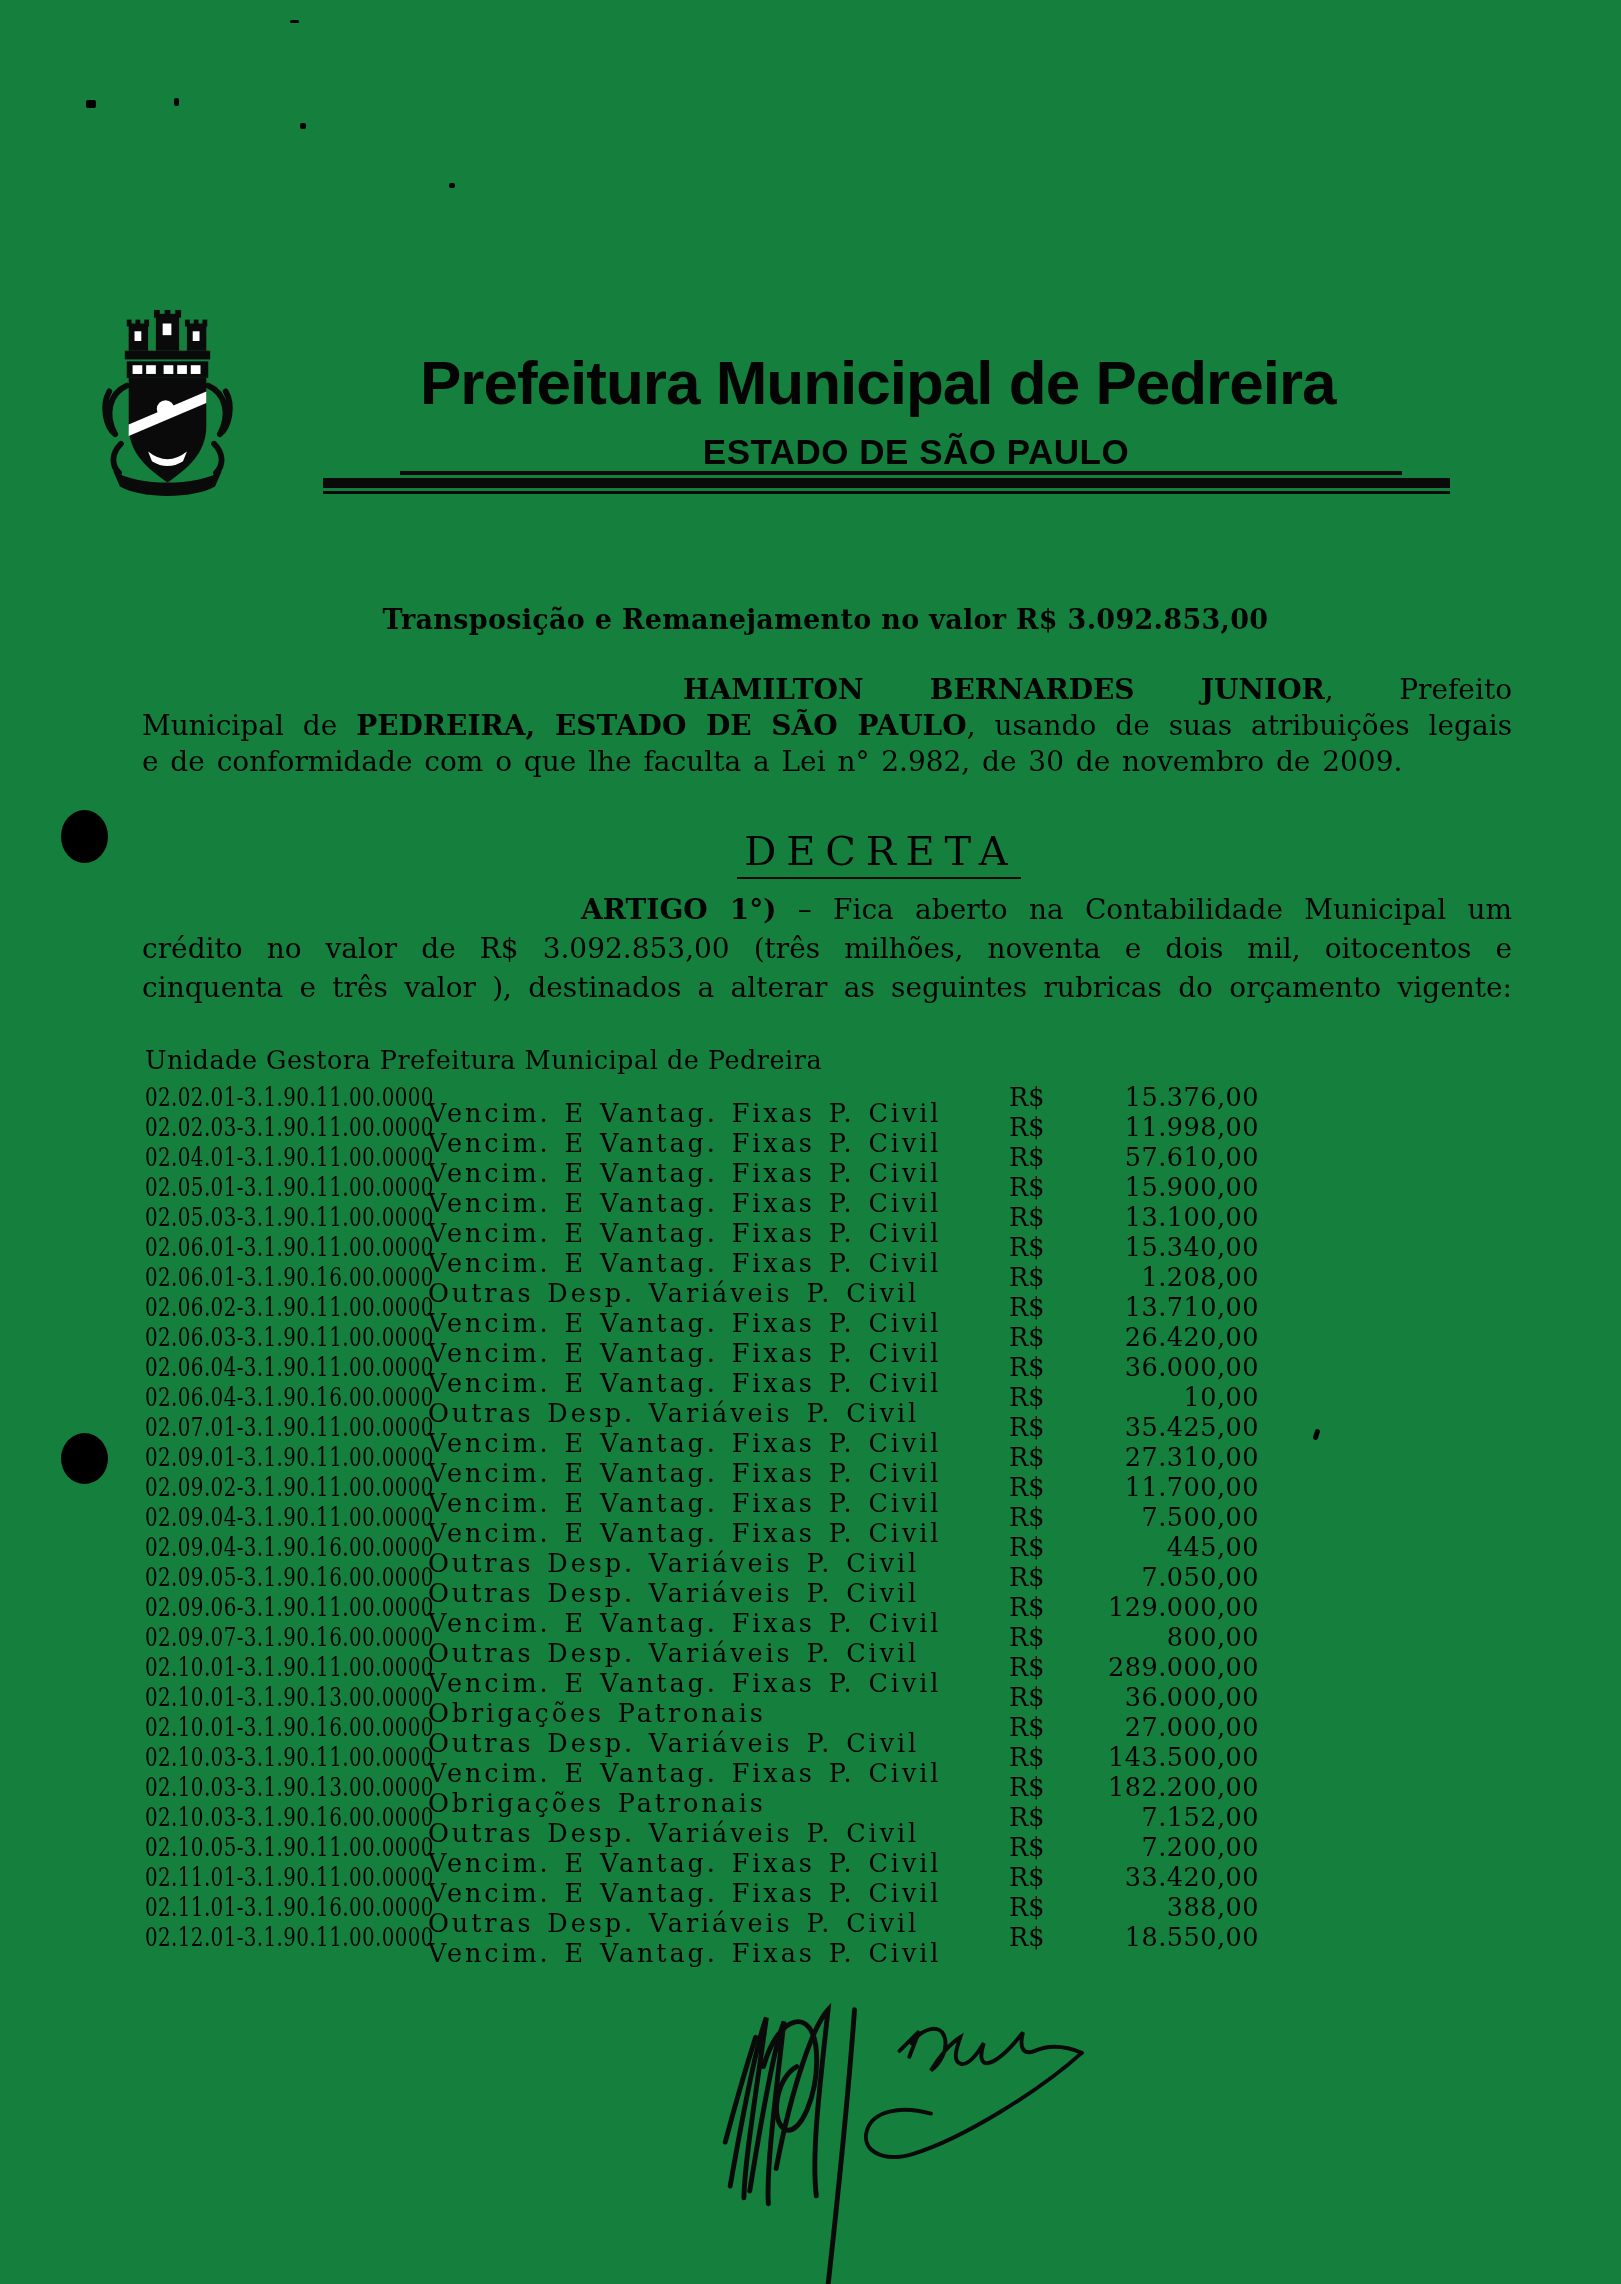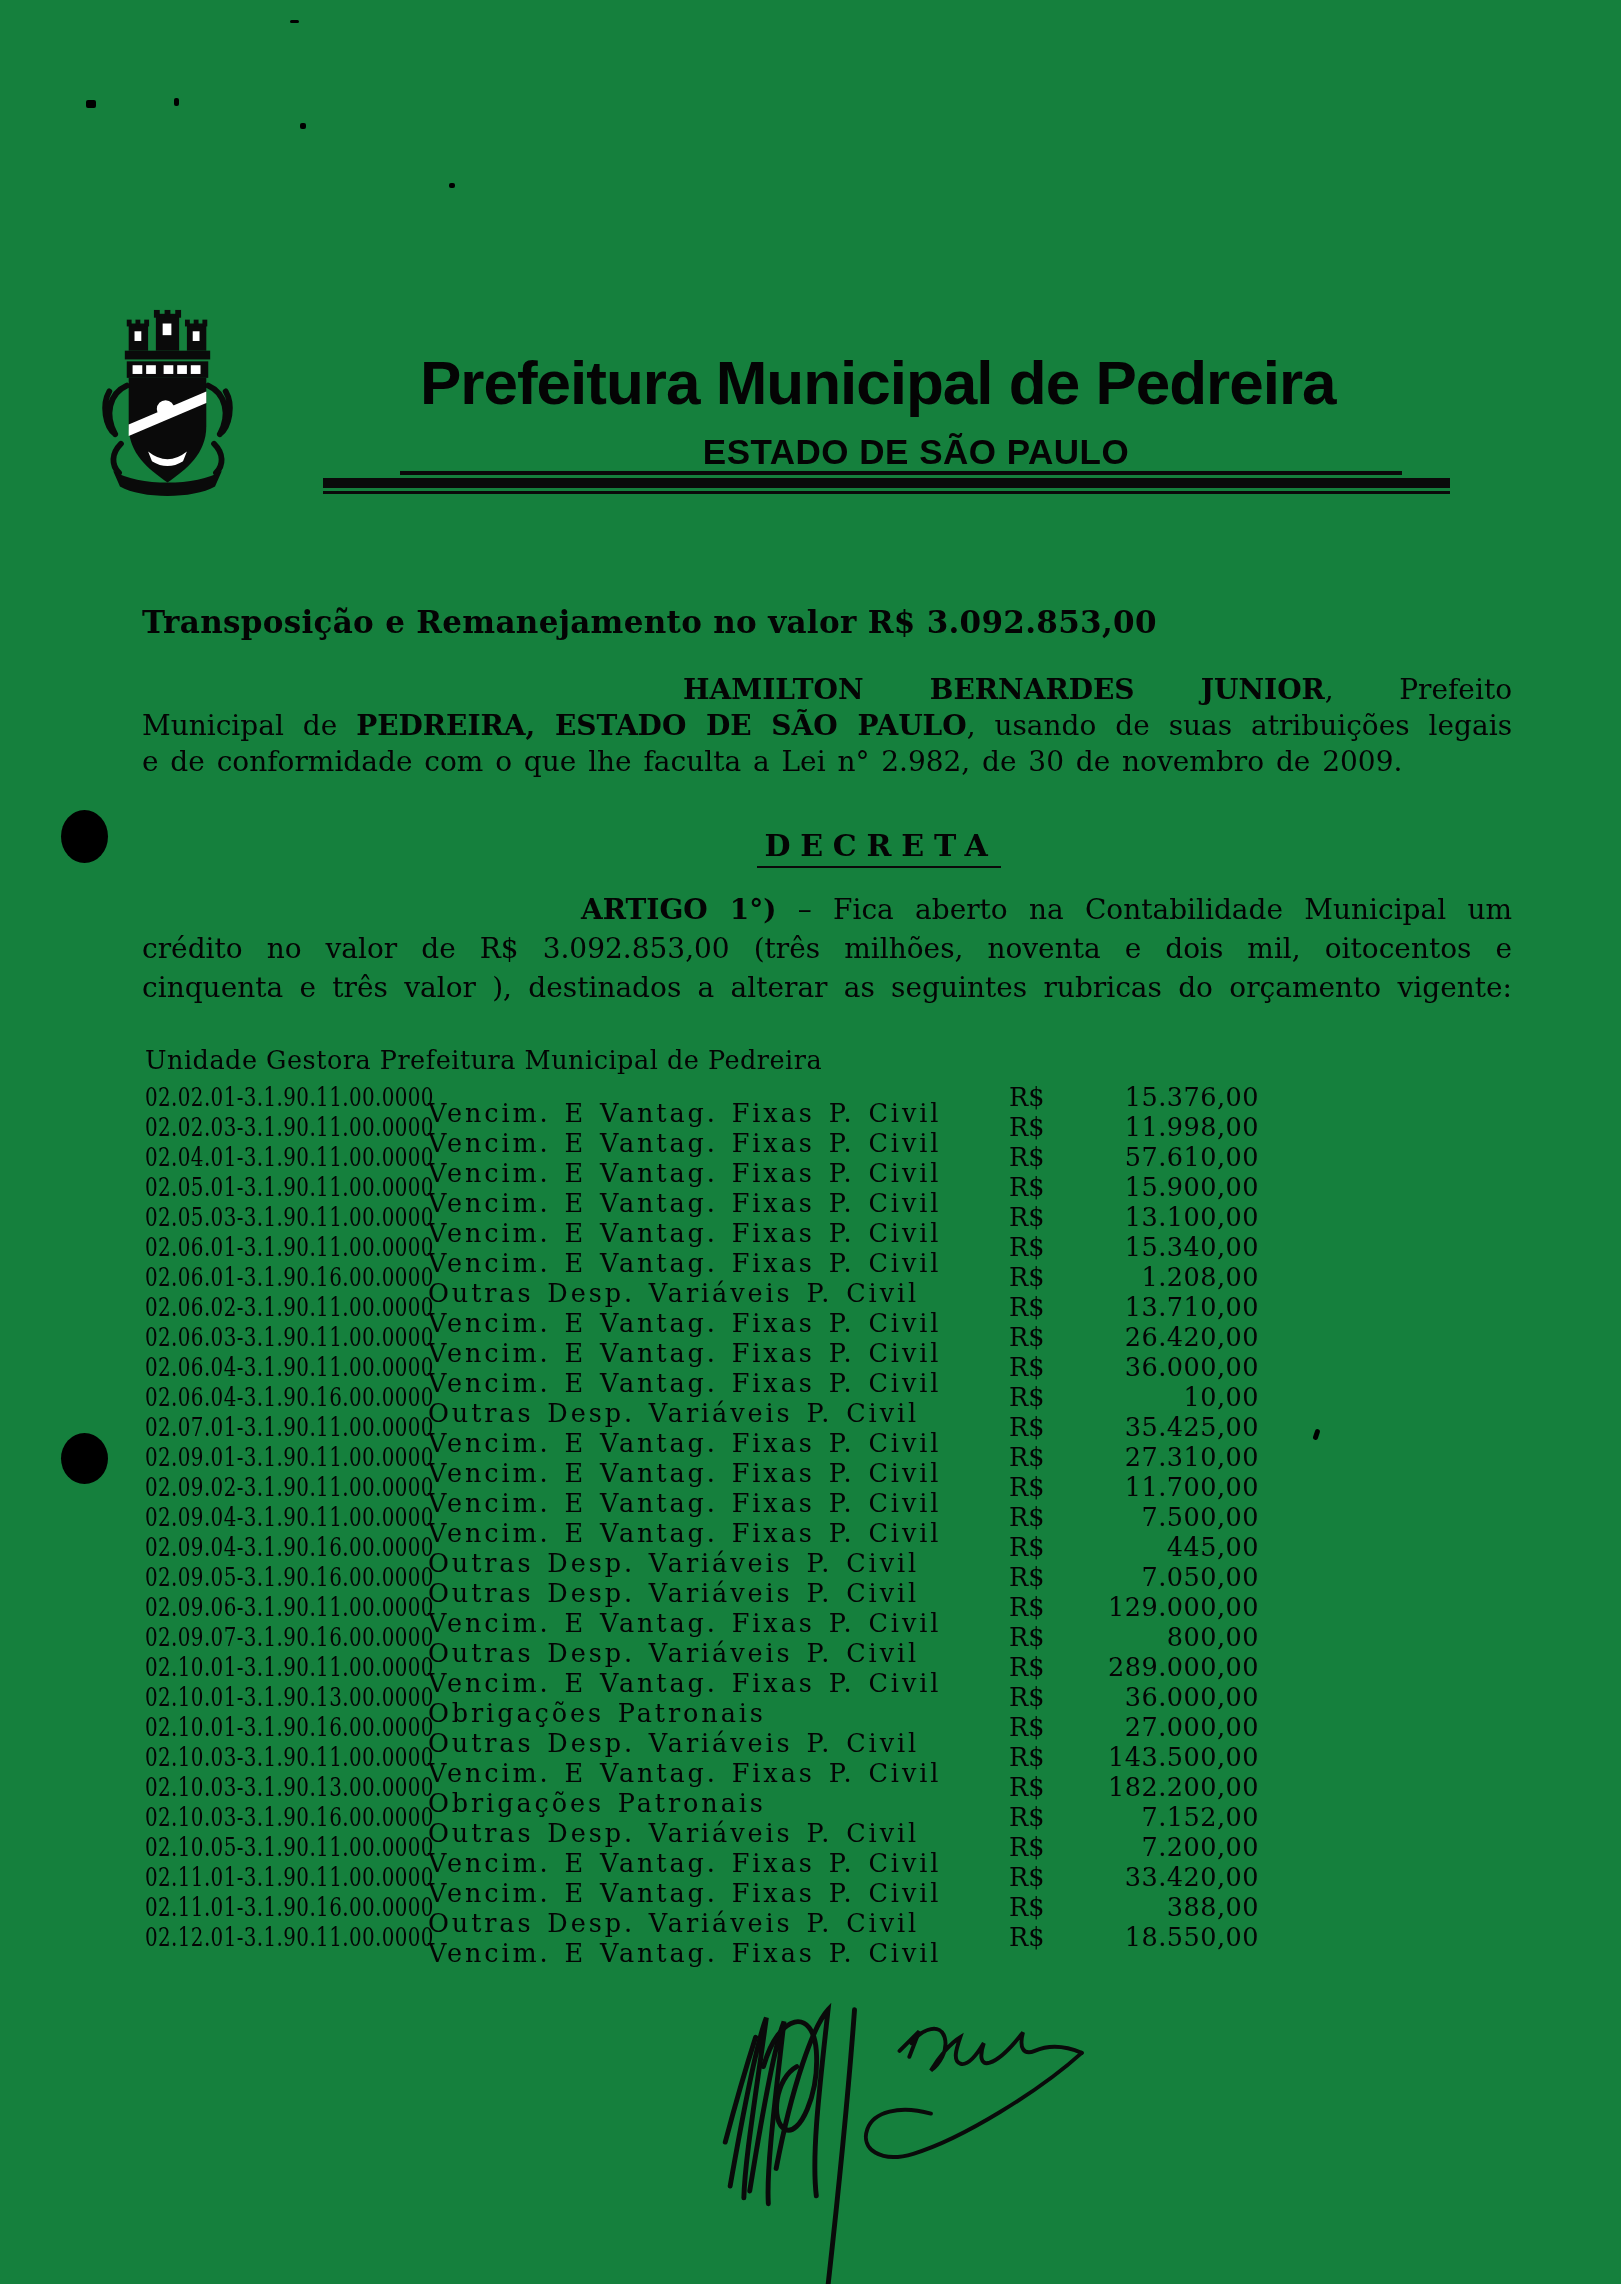--- a/index.html
+++ b/index.html
@@ -27,35 +27,35 @@
   .rule { position: absolute; background: #0a0a0a; }
   .rule-a { left: 400px; top: 471px; width: 1002px; height: 3.9px; }
   .rule-b { left: 323px; top: 478px; width: 1127px; height: 9.8px; }
   .rule-c { left: 323px; top: 491px; width: 1127px; height: 2.9px; }
   
   .decree-title {
     position: absolute; left: 392px; top: 533px;
     font-weight: bold; font-size: 35px; letter-spacing: 0.5px; white-space: nowrap;
   }
   .subject {
-    position: absolute; left: 142px; top: 604px; width: 1367px; text-align: left;
-    font-weight: bold; font-size: 31px; letter-spacing: 0.3px;
+    position: absolute; left: 142px; top: 604px; width: 1367px; text-align: center;
+    font-weight: bold; font-size: 27px; letter-spacing: 0.3px;
   }
   .para { position: absolute; left: 142px; width: 1370px; font-size: 28px; }
   .para .tline { text-align: justify; text-align-last: justify; }
   .para .b { font-weight: bold; }
   .preamble { top: 672px; line-height: 36px; word-spacing: 2.9px; }
   .preamble .tline:first-child { text-indent: 541px; }
   .preamble .tline:last-child { text-align-last: left; }
   .artigo { top: 890px; line-height: 39px; word-spacing: 2px; }
   .artigo .tline:first-child { text-indent: 439px; }
   .decreta-row { position: absolute; left: 142px; top: 828px; width: 1367px; text-align: center; }
   .decreta-row span {
     display: inline-block; margin-left: 107px;
-    font-weight: bold; font-size: 30px; letter-spacing: 9.8px;
+    font-weight: normal; font-size: 40px; letter-spacing: 9.8px;
     border-bottom: 2.9px solid #0a0a0a; padding: 0 3.9px 2.9px 7.8px;
   }
   
   .unit-header { position: absolute; left: 145px; top: 1045px; font-size: 25.5px; letter-spacing: 0.5px; }
   .budget-table { position: absolute; left: 145px; top: 1082px; width: 1114px; font-size: 25.5px; }
   .budget-row { display: grid; grid-template-columns: 283px 581px 69px 181px; height: 30px; line-height: 30px; }
   .cell-code  { white-space: nowrap; transform: scaleX(0.78); transform-origin: 0 50%; letter-spacing: 0.5px; }
   .cell-desc  { white-space: nowrap; letter-spacing: 2.9px; word-spacing: 2.9px; margin-top: 16px; }
   .cell-cur   { white-space: nowrap; }
   .cell-val   { white-space: nowrap; text-align: right; letter-spacing: 0.5px; }

